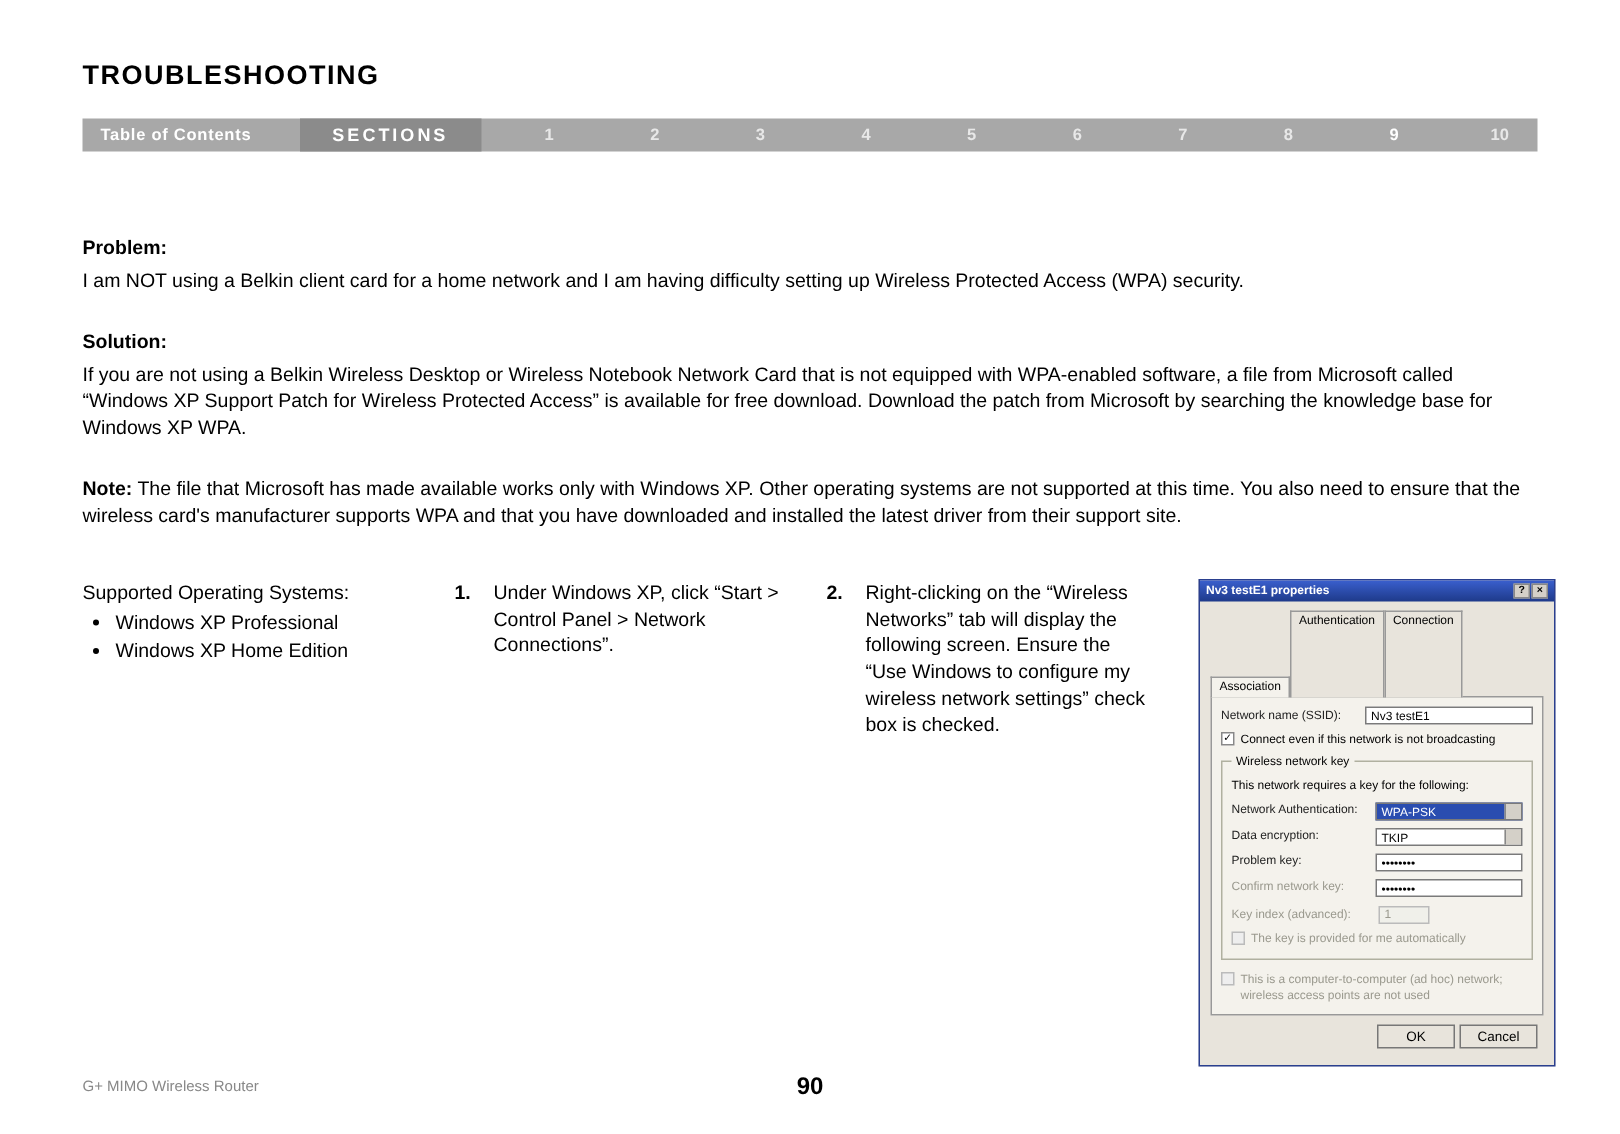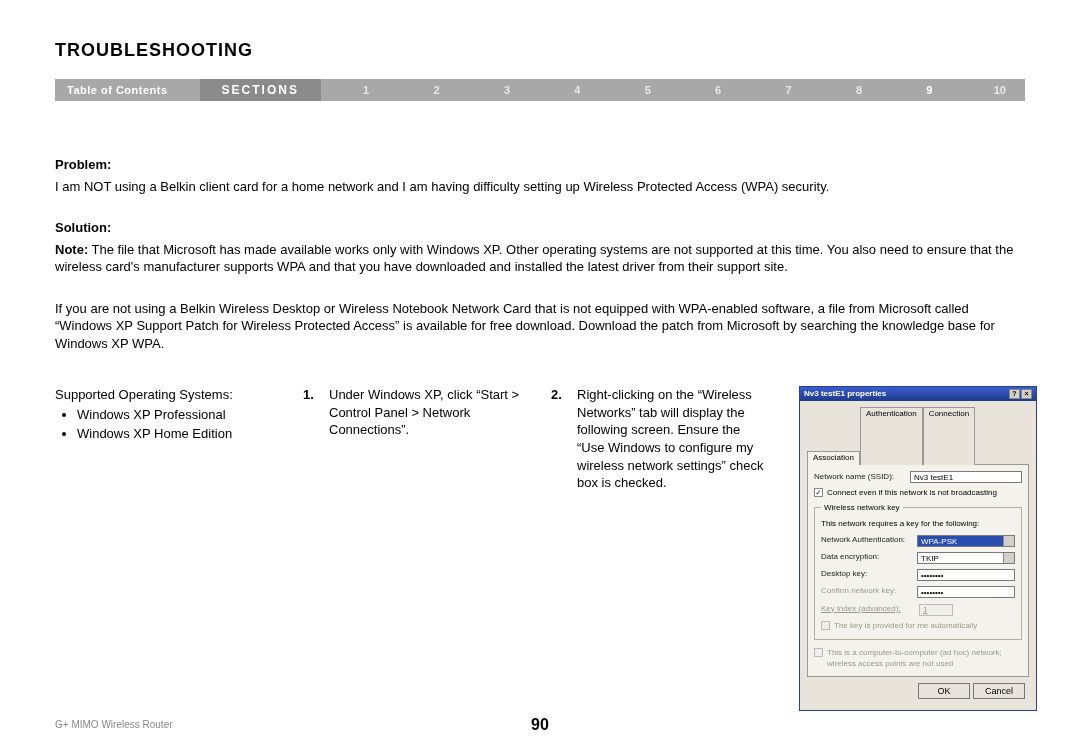--- a/index.html
+++ b/index.html
@@ -158,21 +158,21 @@
     width: 9px; height: 9px;
     border: 1px solid #888;
     background: #fff;
     flex-shrink: 0;
     font-size: 7px;
     text-align: center;
     line-height: 7px;
   }
   .chk.gray-chk { border-color: #bbb; background: #eee; }
   .keyidx {
-    display: flex; align-items: flex-start; gap: 6px; text-decoration: underline;
+    display: flex; align-items: flex-end; gap: 6px;
   }
   .stepper {
     width: 34px; height: 12px;
     border: 1px solid #bbb;
     background: #f0f0ea;
     position: relative;
   }
   .dialog-buttons {
     display: flex; justify-content: flex-end; gap: 3px;
     padding: 6px 4px 4px 4px;
@@ -224,25 +224,25 @@
     <div class="nav-num">8</div>
     <div class="nav-num active">9</div>
     <div class="nav-num">10</div>
   </div>
 
   <div class="content">
     <div class="plabel">Problem:</div>
     <div class="ptext">I am NOT using a Belkin client card for a home network and I am having difficulty setting up Wireless Protected Access (WPA) security.</div>
 
     <div class="plabel">Solution:</div>
+    <div class="ptext">If you are not using a Belkin Wireless Desktop or Wireless Notebook Network Card that is not equipped with WPA-enabled software, a file from Microsoft called “Windows XP Support Patch for Wireless Protected Access” is available for free download. Download the patch from Microsoft by searching the knowledge base for Windows XP WPA.</div>
+
     <div class="ptext">
       <span class="note-label">Note:</span><span> The file that Microsoft has made available works only with Windows XP. Other operating systems are not supported at this time. You also need to ensure that the wireless card's manufacturer supports WPA and that you have downloaded and installed the latest driver from their support site.</span>
     </div>
-
-    <div class="ptext">If you are not using a Belkin Wireless Desktop or Wireless Notebook Network Card that is not equipped with WPA-enabled software, a file from Microsoft called “Windows XP Support Patch for Wireless Protected Access” is available for free download. Download the patch from Microsoft by searching the knowledge base for Windows XP WPA.</div>
 
     <div class="columns">
       <div class="col col1">
         <div>Supported Operating Systems:</div>
         <ul class="os-bullets">
           <li>Windows XP Professional</li>
           <li>Windows XP Home Edition</li>
         </ul>
       </div>
 
@@ -291,21 +291,21 @@
                   <div style="margin-bottom:5px;">This network requires a key for the following:</div>
                   <div class="drow">
                     <div class="dlabel">Network Authentication:</div>
                     <div class="dinput dropdown sel">WPA-PSK</div>
                   </div>
                   <div class="drow">
                     <div class="dlabel">Data encryption:</div>
                     <div class="dinput dropdown">TKIP</div>
                   </div>
                   <div class="drow">
-                    <div class="dlabel">Desktop key:</div>
+                    <div class="dlabel">Problem key:</div>
                     <div class="dinput">••••••••</div>
                   </div>
                   <div class="drow">
                     <div class="dlabel gray">Confirm network key:</div>
                     <div class="dinput">••••••••</div>
                   </div>
                   <div class="drow keyidx gray" style="margin-top:6px;">
                     <div class="dlabel gray">Key index (advanced):</div>
                     <div class="stepper"><span style="padding-left:3px;" class="gray">1</span></div>
                   </div>

